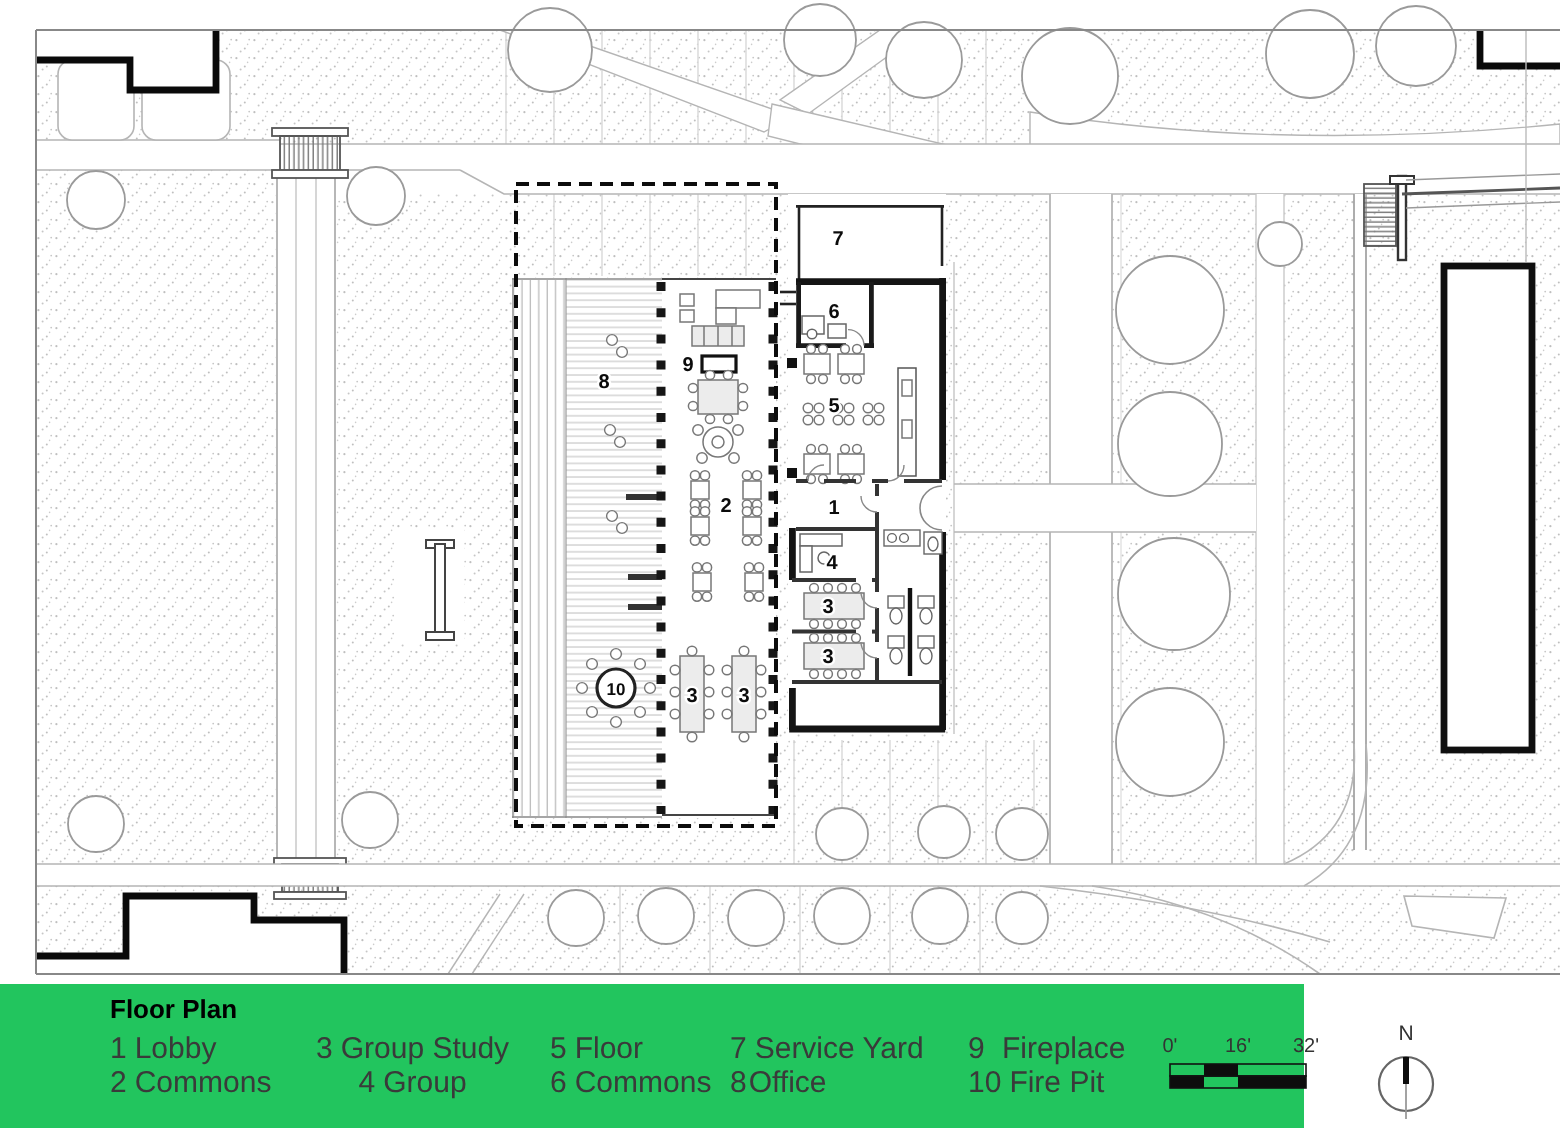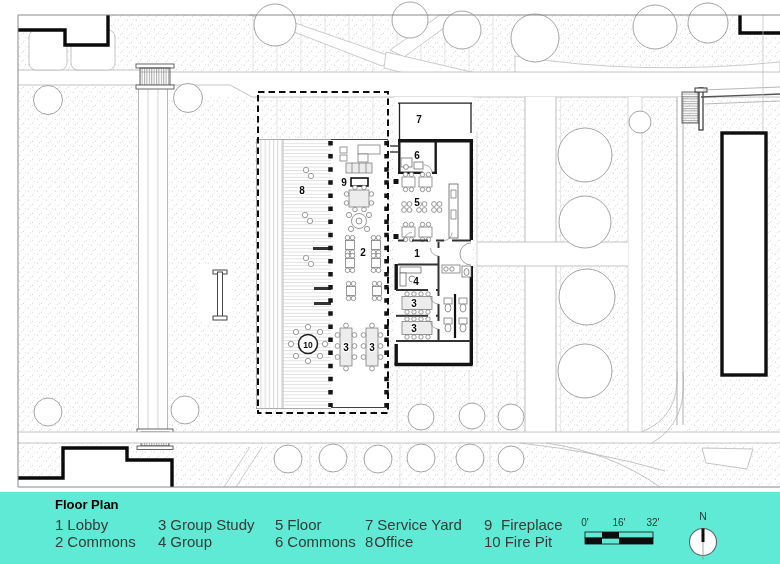--- a/index.html
+++ b/index.html
@@ -2,25 +2,25 @@
 <html><head>
 <meta charset="utf-8">
 <style>
   html,body{margin:0;padding:0;background:#fff;}
   .stage{position:relative;width:780px;height:564px;background:#ffffff;overflow:hidden;
          font-family:"Liberation Sans",sans-serif;}
   .plan-svg{position:absolute;left:0;top:0;}
   .room-label{font-family:"Liberation Sans",sans-serif;font-weight:bold;font-size:10px;
               fill:#0b0b0b;text-anchor:middle;paint-order:stroke;stroke:#ffffff;stroke-width:2.4px;}
   .room-label.small{font-size:8.5px;}
-  .legend{position:absolute;left:0;top:492px;width:780px;height:72px;background:#5eead4;}
+  .legend{position:absolute;left:0;top:492px;width:652px;height:72px;background:#22c55e;}
   .legend-title{position:absolute;left:55px;top:5px;font-size:13px;font-weight:bold;color:#000;}
   .legend-col{position:absolute;top:24px;font-size:15px;color:#3a3a3a;line-height:17px;white-space:nowrap;}
   .legend-col .lnum{display:inline-block;margin-right:4px;}
-  .legend-col.c1{left:55px;} .legend-col.c2{left:158px;} .legend-col.c3{left:275px;}
+  .legend-col.c1{left:55px;} .legend-col.c2{left:158px;text-align:center;} .legend-col.c3{left:275px;}
   .legend-col.c4{left:365px;} .legend-col.c5{left:484px;}
   .legend-col.c5 .lnum{min-width:13px;}
   .scalebar-svg{position:absolute;left:573px;top:512px;}
   .north-svg{position:absolute;left:684px;top:506px;}
   .sb-label{font-size:10px;fill:#333;text-anchor:middle;font-family:"Liberation Sans",sans-serif;}
   .n-label{font-size:10.5px;fill:#333;text-anchor:middle;font-family:"Liberation Sans",sans-serif;}
 </style>
 </head>
 <body>
 

